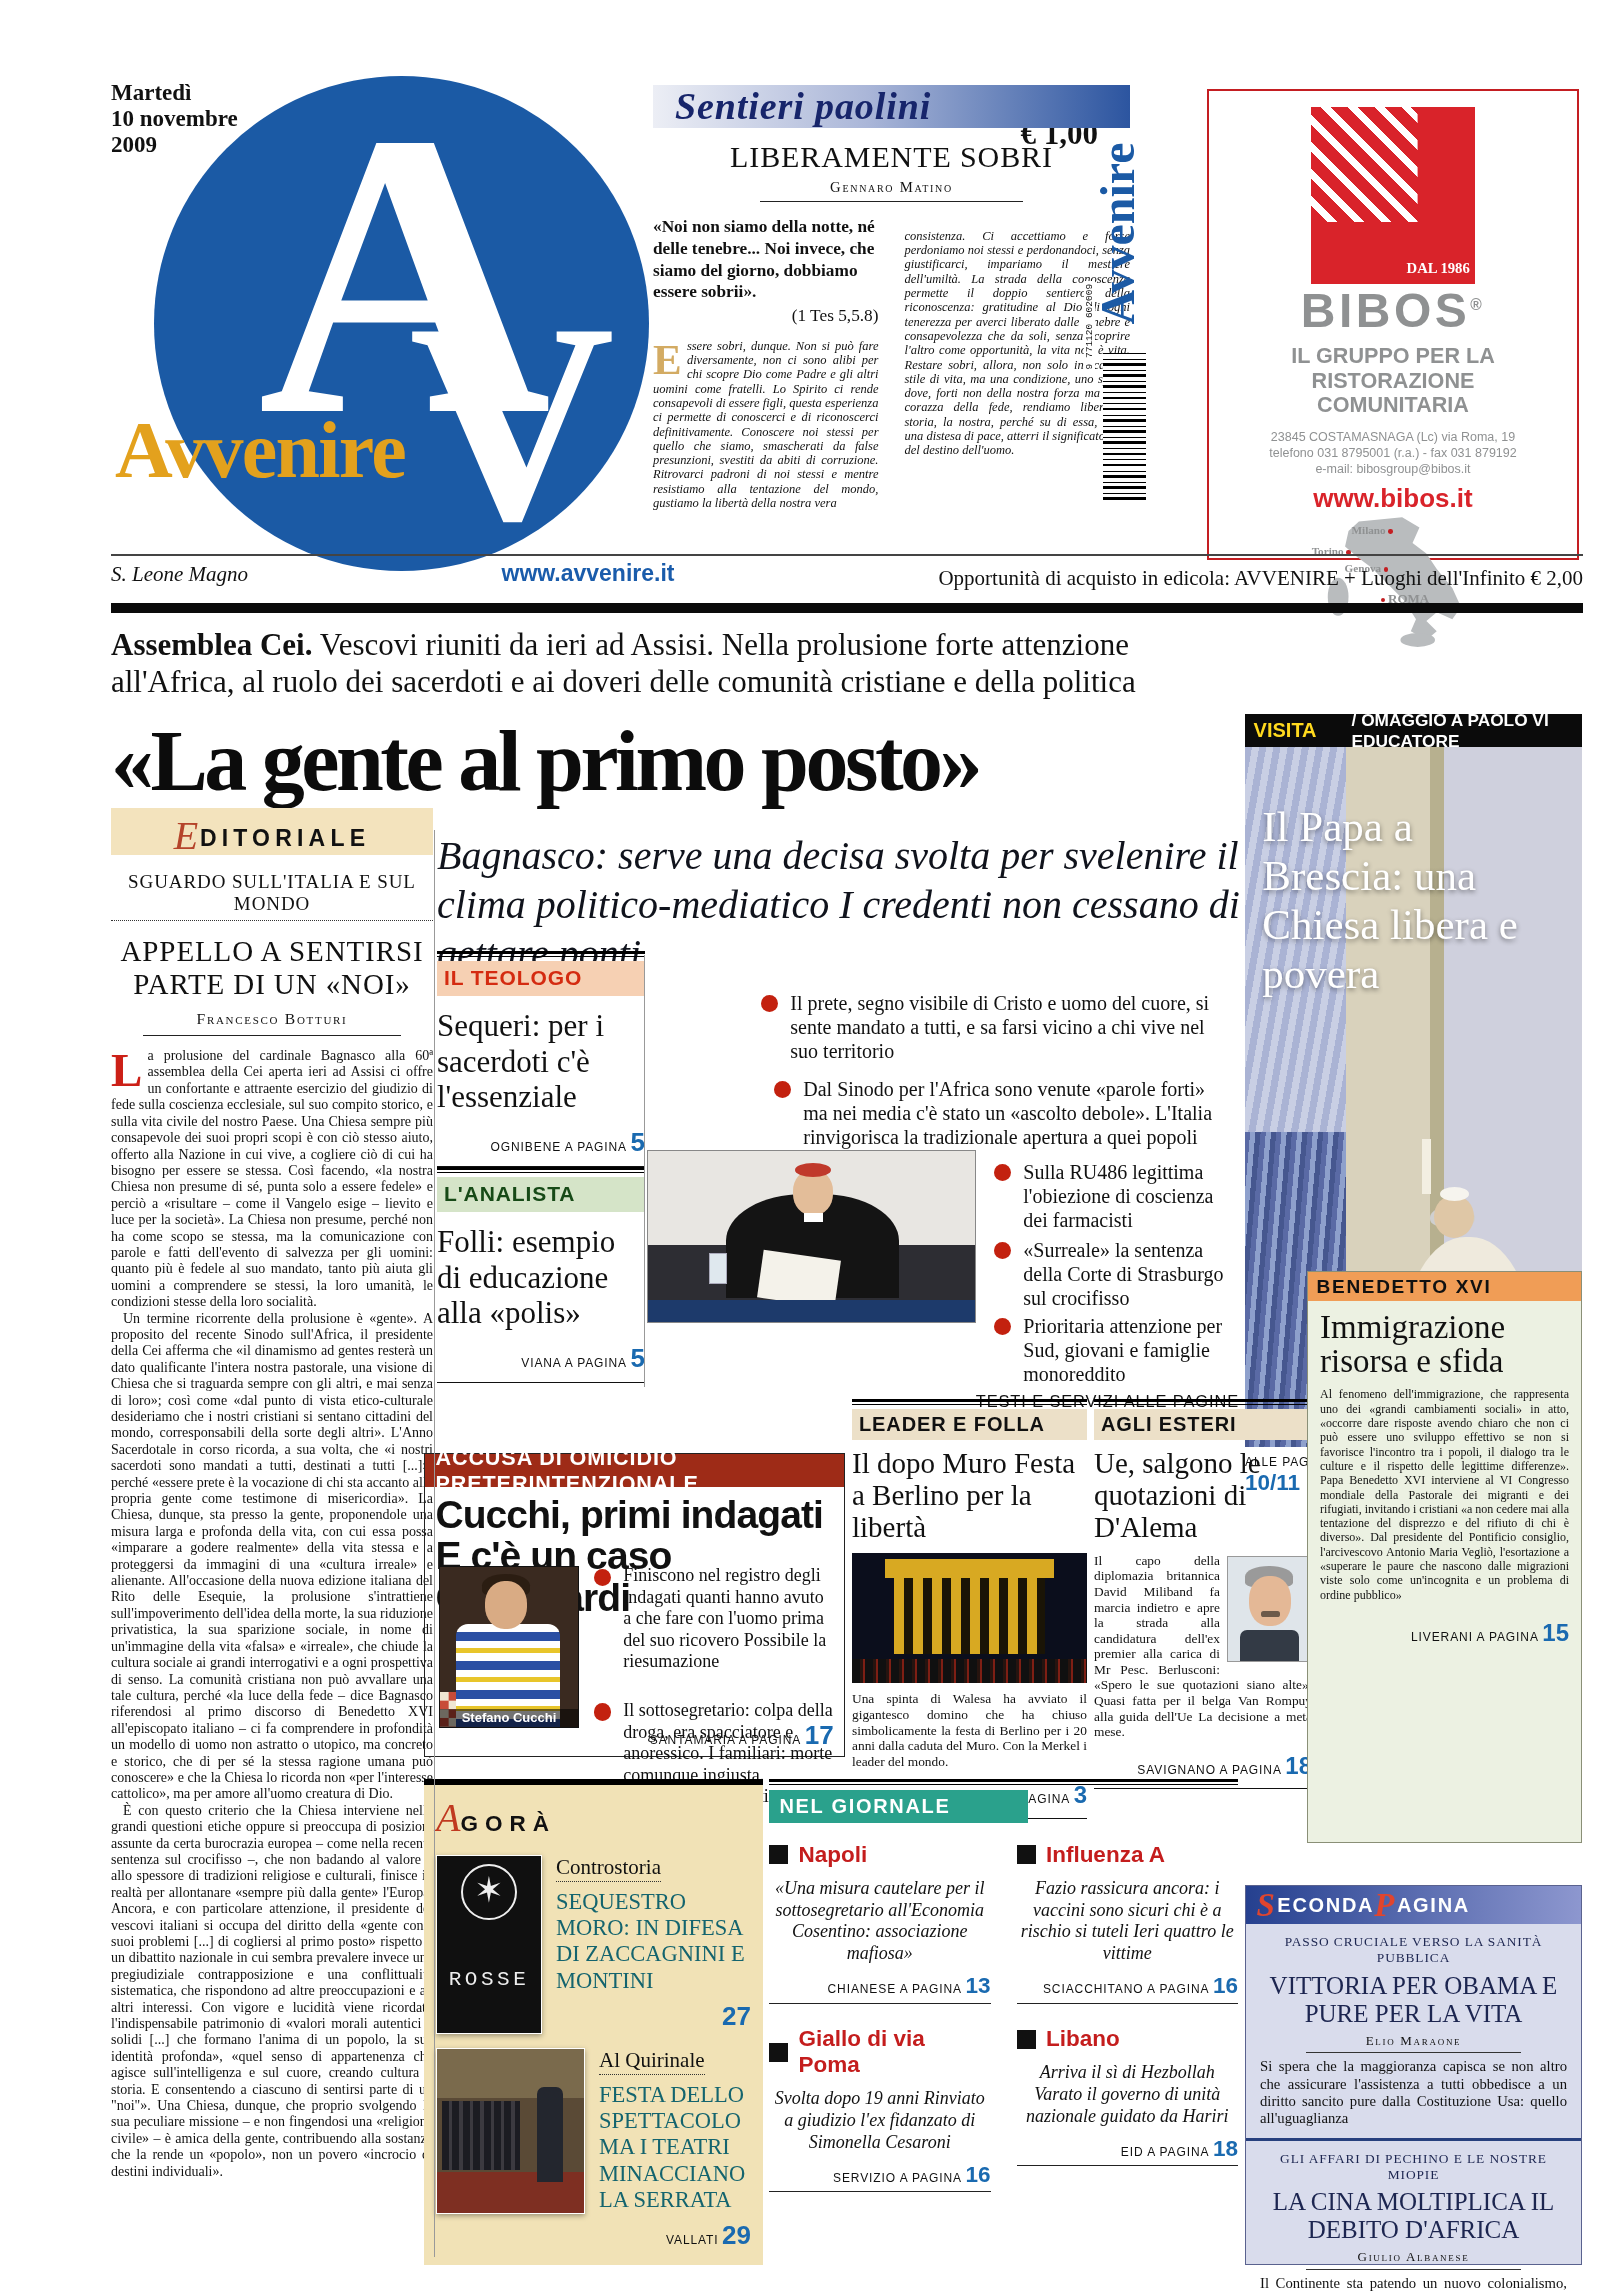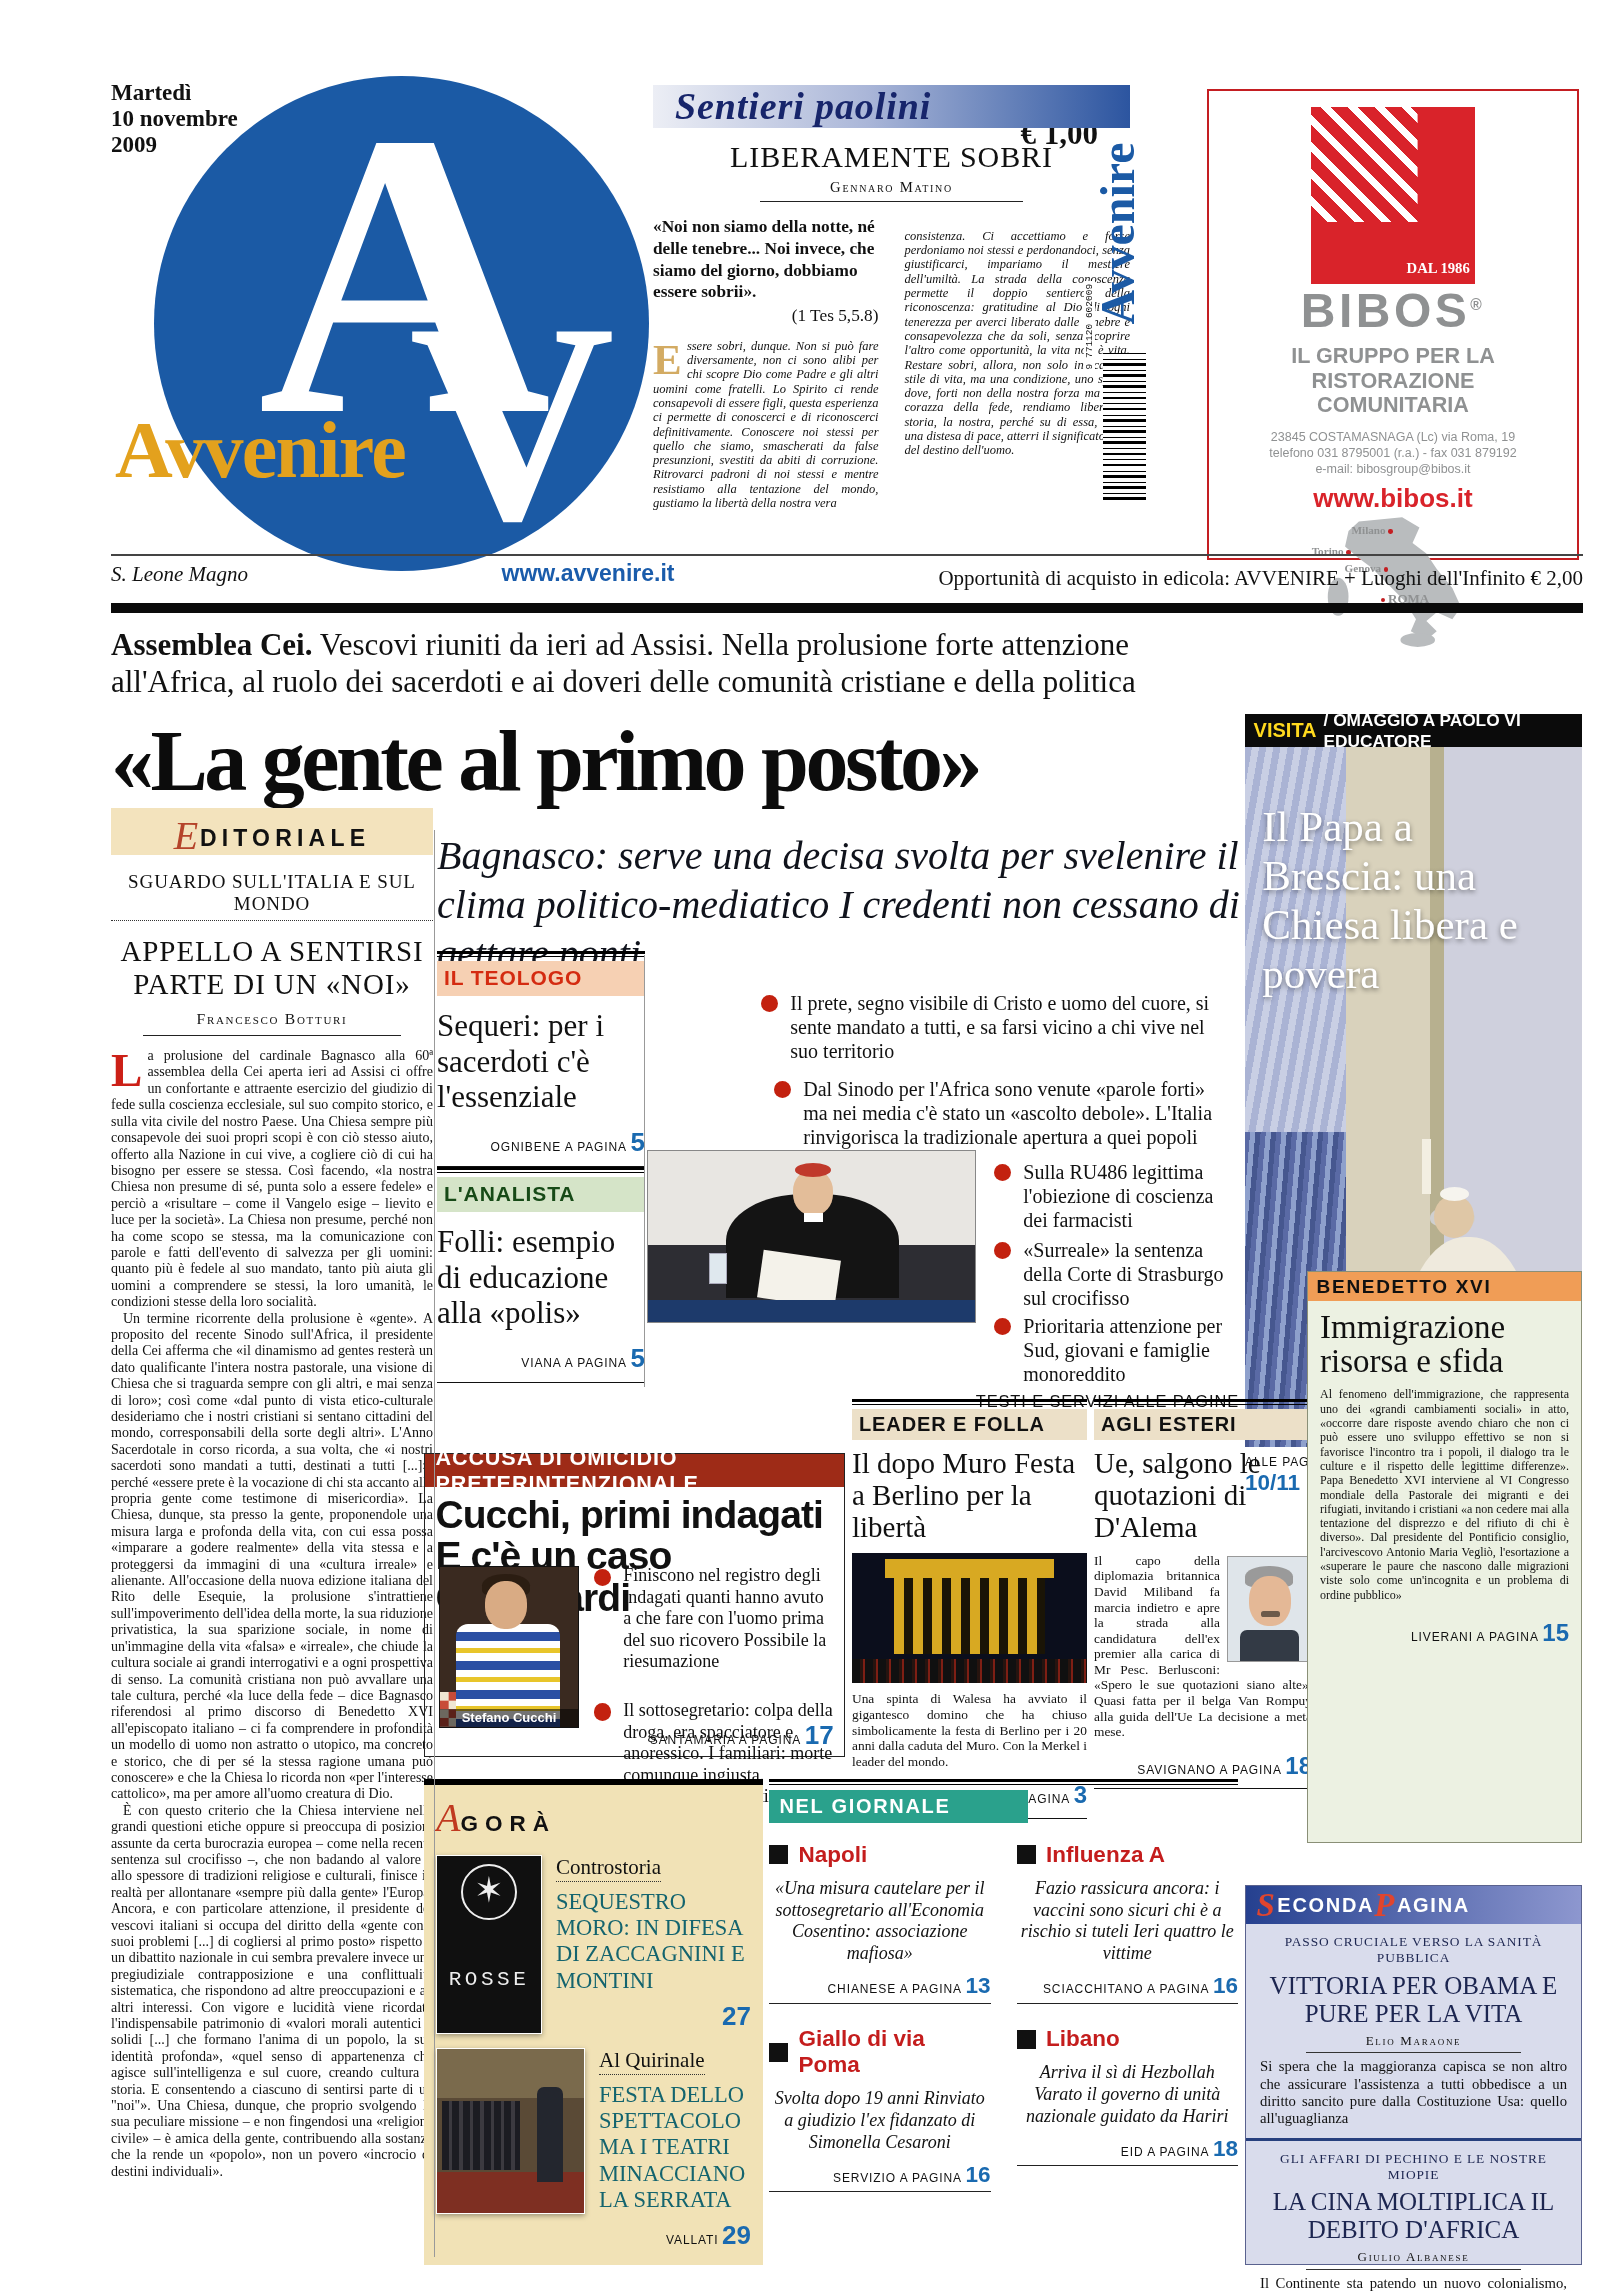--- a/index.html
+++ b/index.html
@@ -97,21 +97,21 @@
   .bullet{display:flex;gap:12px;font-size:20px;line-height:1.2;}
   .bullet .bdot{width:17.3px;height:17.3px;border-radius:50%;background:#c3210f;flex:0 0 17.3px;margin-top:3.5px;}
   .testi{text-align:right;}
   .testi .by-label{font-size:16.4px;}
   .testi .by-page{font-size:29px;}
   
   .visita-bar{left:1245px;top:714px;width:337px;height:33px;background:#0b0b0b;display:flex;
               align-items:center;gap:7px;padding-left:8.6px;box-sizing:border-box;
               font-family:"Liberation Sans",sans-serif;font-weight:bold;}
   .visita-bar .v1{color:#ffd91e;font-size:20px;}
-  .visita-bar .v2{color:#fff;font-size:17.3px;}
+  .visita-bar .v2{color:#fff;font-size:17.3px;margin-left:28px;}
   .papa{left:1245px;top:747px;width:337px;height:700px;overflow:hidden;
         background:linear-gradient(90deg,#8b95bd 0 30%,#d9d2bc 30% 55%,#cfd0dd 55% 100%);}
   .papa .sea{position:absolute;left:0;top:55%;width:30%;height:45%;
         background:repeating-linear-gradient(95deg,#5a6aa5 0 5.2px,#8ea0cc 5.2px 10.4px,#46578f 10.4px 15.6px);}
   .papa .sky{position:absolute;left:0;top:0;width:30%;height:55%;
         background:repeating-linear-gradient(100deg,#aab3d4 0 7px,#c9cfe4 7px 14px);}
   .papa .door{position:absolute;left:55%;top:0;width:4%;height:100%;background:#b7b08f;}
   .papa-head{position:absolute;left:56%;top:64%;width:40px;height:43px;background:#dfc7a6;border-radius:50%;}
   .papa-hair{position:absolute;left:55%;top:65.5%;width:45px;height:22.5px;background:#cfcfcf;
              border-radius:50% 50% 40% 40%;}

